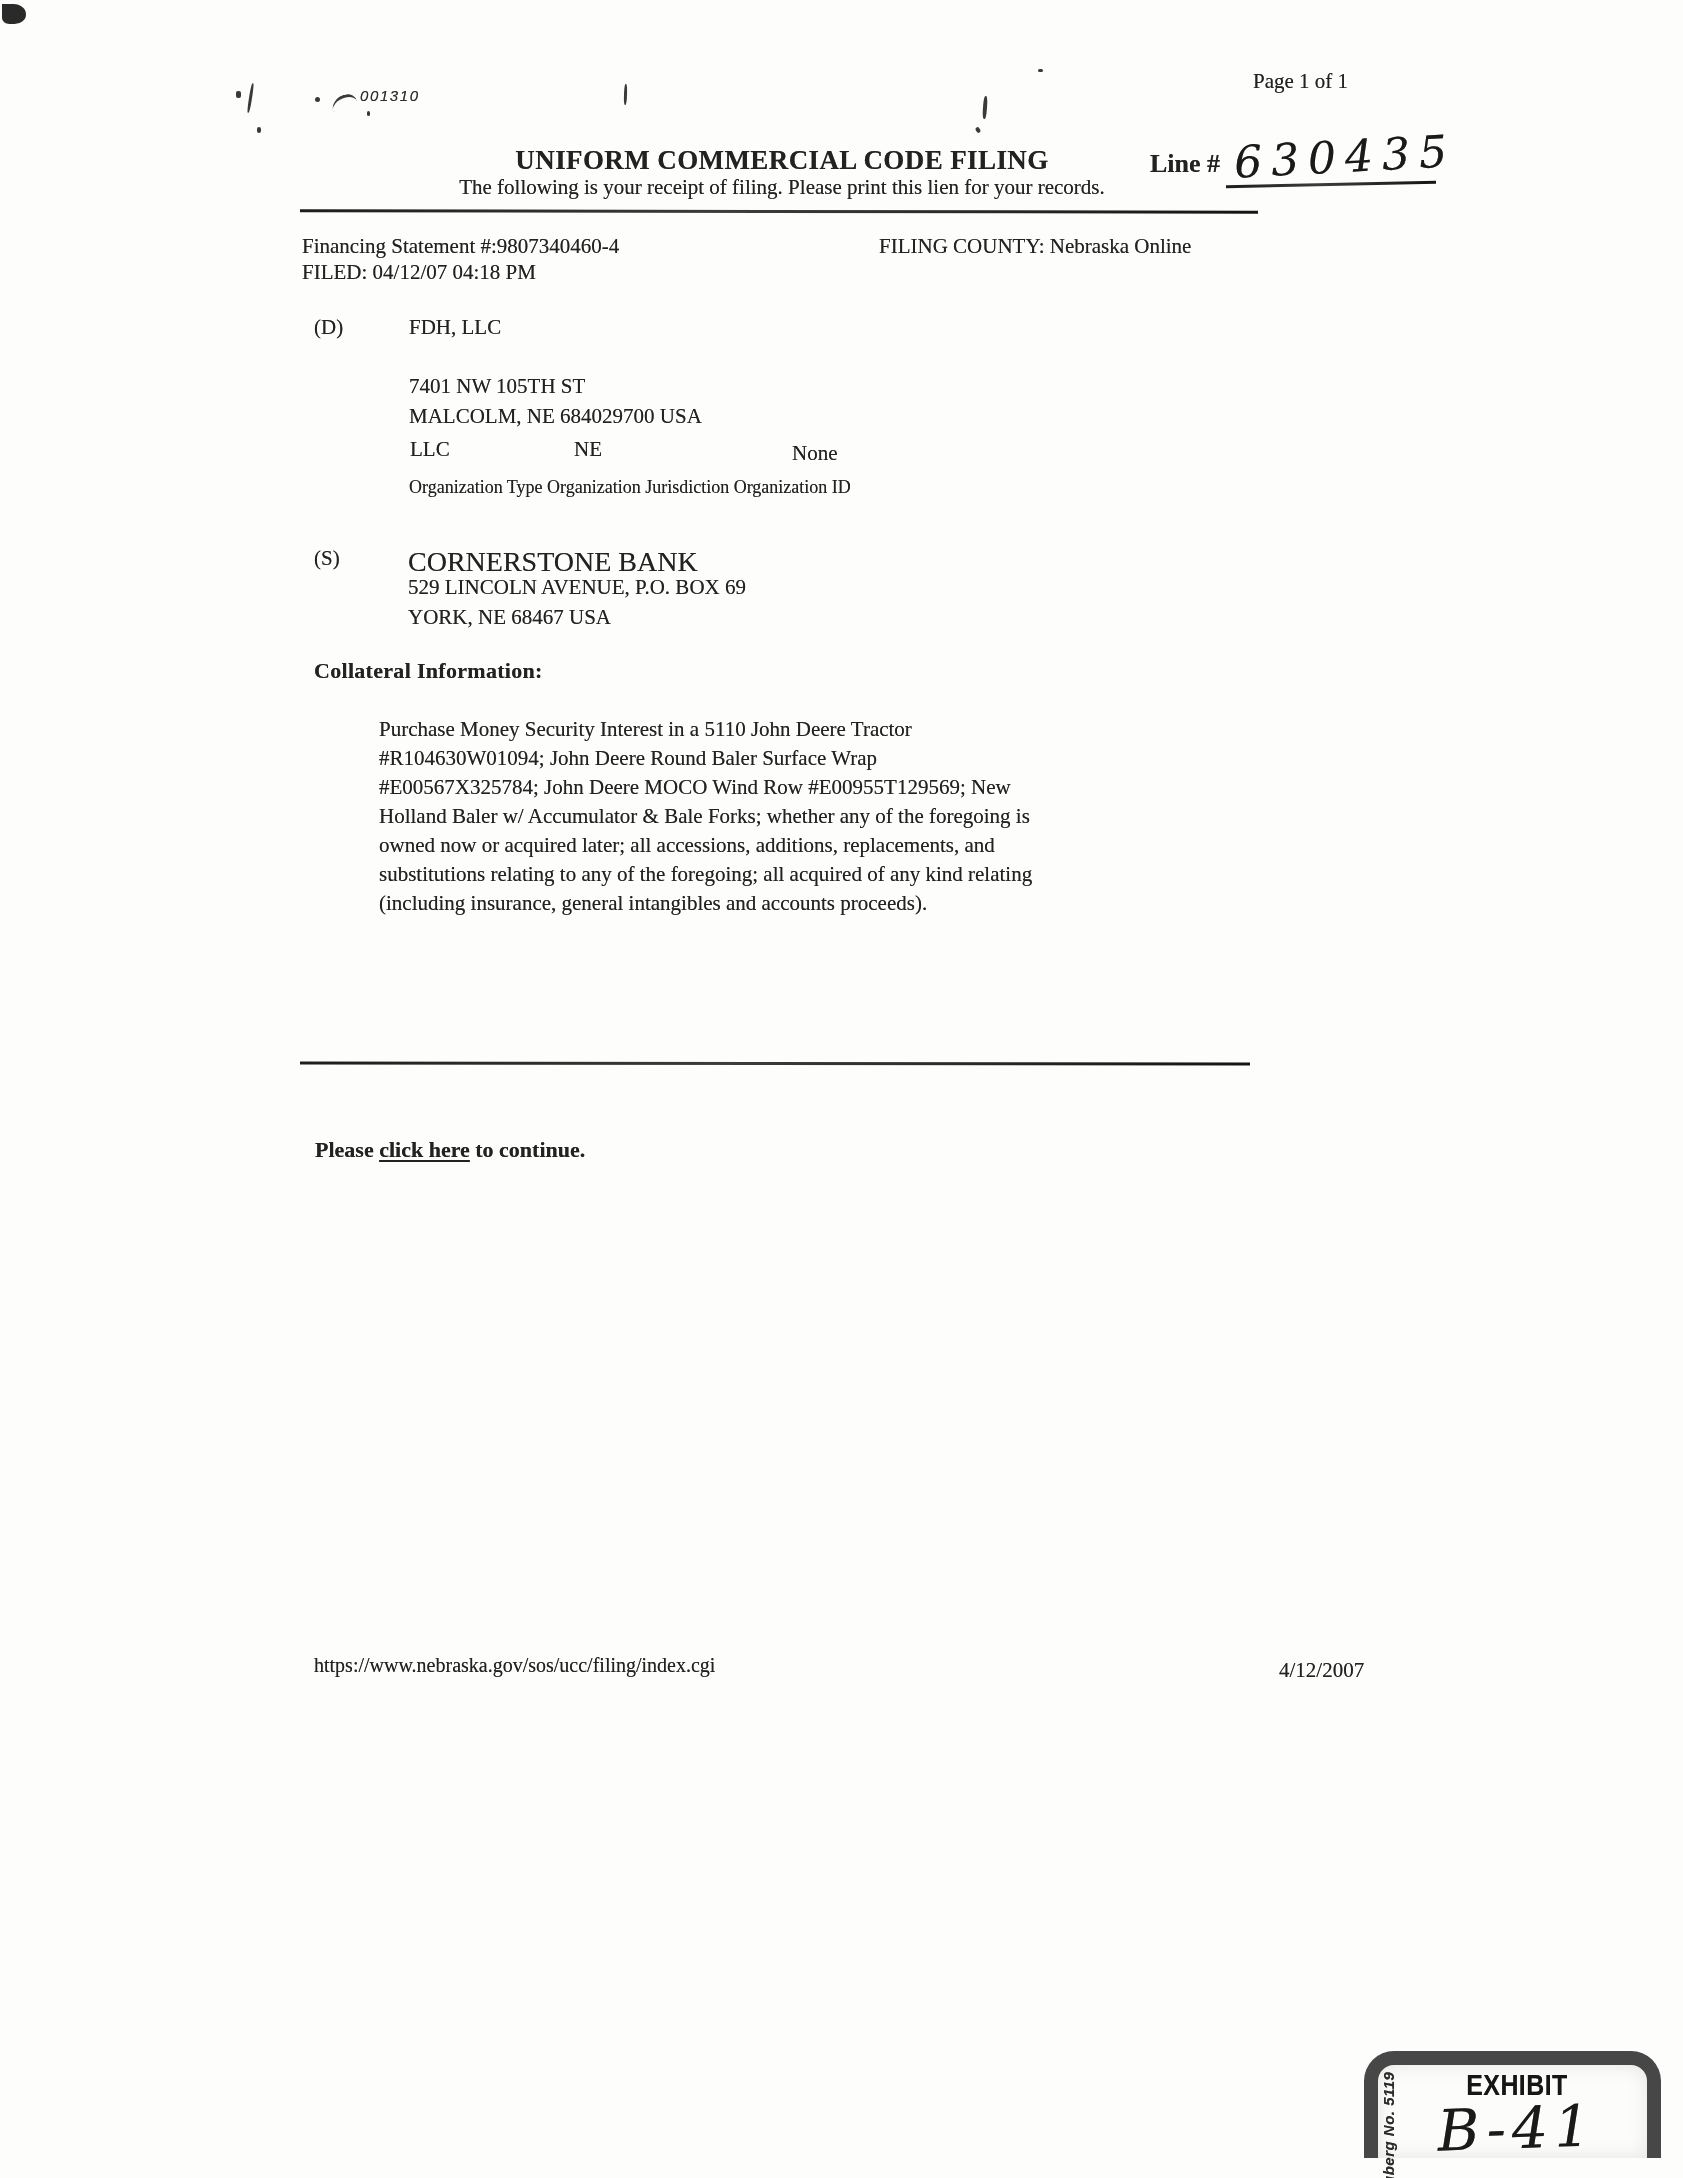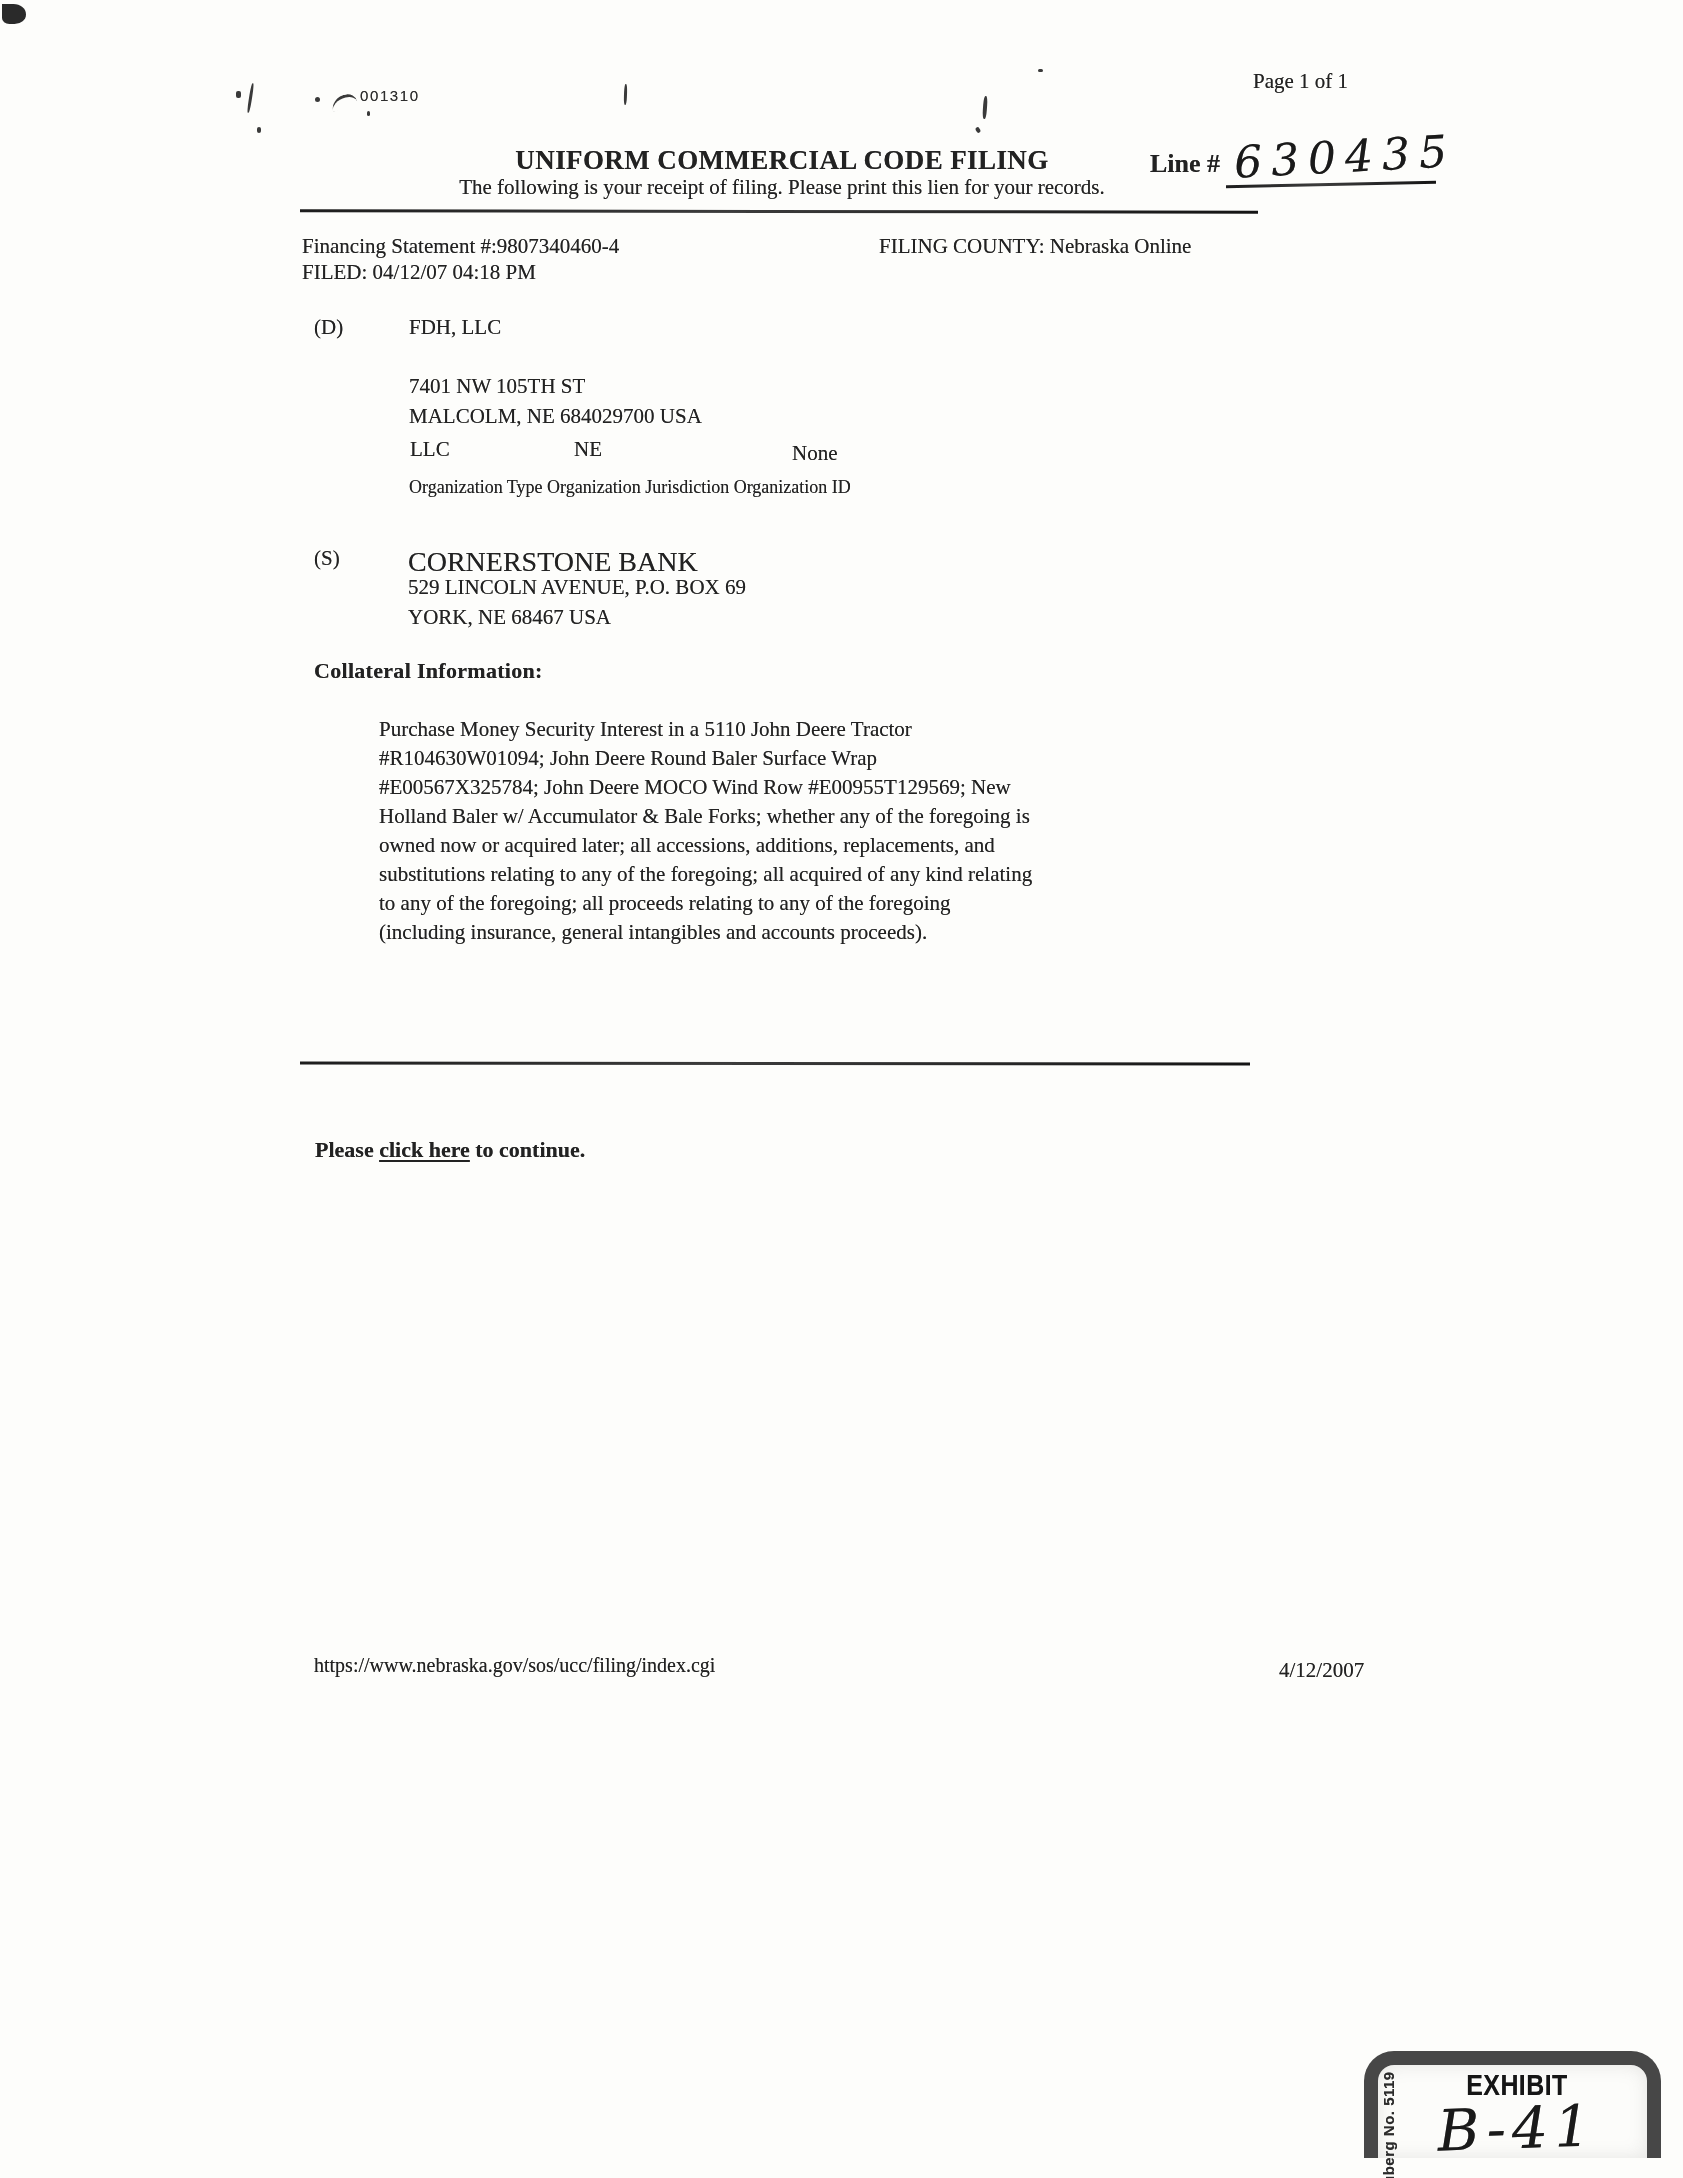--- a/index.html
+++ b/index.html
@@ -2,21 +2,21 @@
 <html><head>
 <meta charset="utf-8">
 <style>
   html,body{margin:0;padding:0;background:#e8e8e6;}
   .page{
     position:relative;width:1683px;height:2178px;margin:0 auto;
     background:#fdfdfb;overflow:hidden;
     font-family:"Liberation Serif", serif;color:#222;
   }
   .t{position:absolute;white-space:nowrap;text-shadow:0 0 0.6px rgba(20,20,20,.55);}
-  .sans{font-family:"Liberation Sans", sans-serif;}
+  .sans{font-family:"Liberation Sans", sans-serif;font-style:italic;}
   .bold{font-weight:bold;}
   .center{text-align:center;}
   .hand{
     font-family:"DejaVu Serif", serif;font-style:italic;color:#1a1a1a;
     text-shadow:0 0 0.5px rgba(0,0,0,.5);
   }
   .hr{position:absolute;background:linear-gradient(to right,#1d1d1d,#3c3c3c 45%,#141414);}
   .artifact{position:absolute;background:#3a3a3a;border-radius:2px;}
 
   
@@ -142,21 +142,20 @@
   <div class="t s-addr2">YORK, NE 68467 USA</div>
 
   <div class="t bold coll-heading">Collateral Information:</div>
   <div class="coll-par">
     <div>Purchase Money Security Interest in a 5110 John Deere Tractor</div>
     <div>#R104630W01094; John Deere Round Baler Surface Wrap</div>
     <div>#E00567X325784; John Deere MOCO Wind Row #E00955T129569; New</div>
     <div>Holland Baler w/ Accumulator &amp; Bale Forks; whether any of the foregoing is</div>
     <div>owned now or acquired later; all accessions, additions, replacements, and</div>
     <div>substitutions relating to any of the foregoing; all acquired of any kind relating</div>
-    <div>to any of the foregoing; all proceeds relating to any of the foregoing</div>
     <div>(including insurance, general intangibles and accounts proceeds).</div>
   </div>
 
   <div class="hr hr2"></div>
 
   <div class="t continue"><span>Please </span><a>click here</a><span> to continue.</span></div>
 
   <div class="t url">https://www.nebraska.gov/sos/ucc/filing/index.cgi</div>
   <div class="t date">4/12/2007</div>
 

